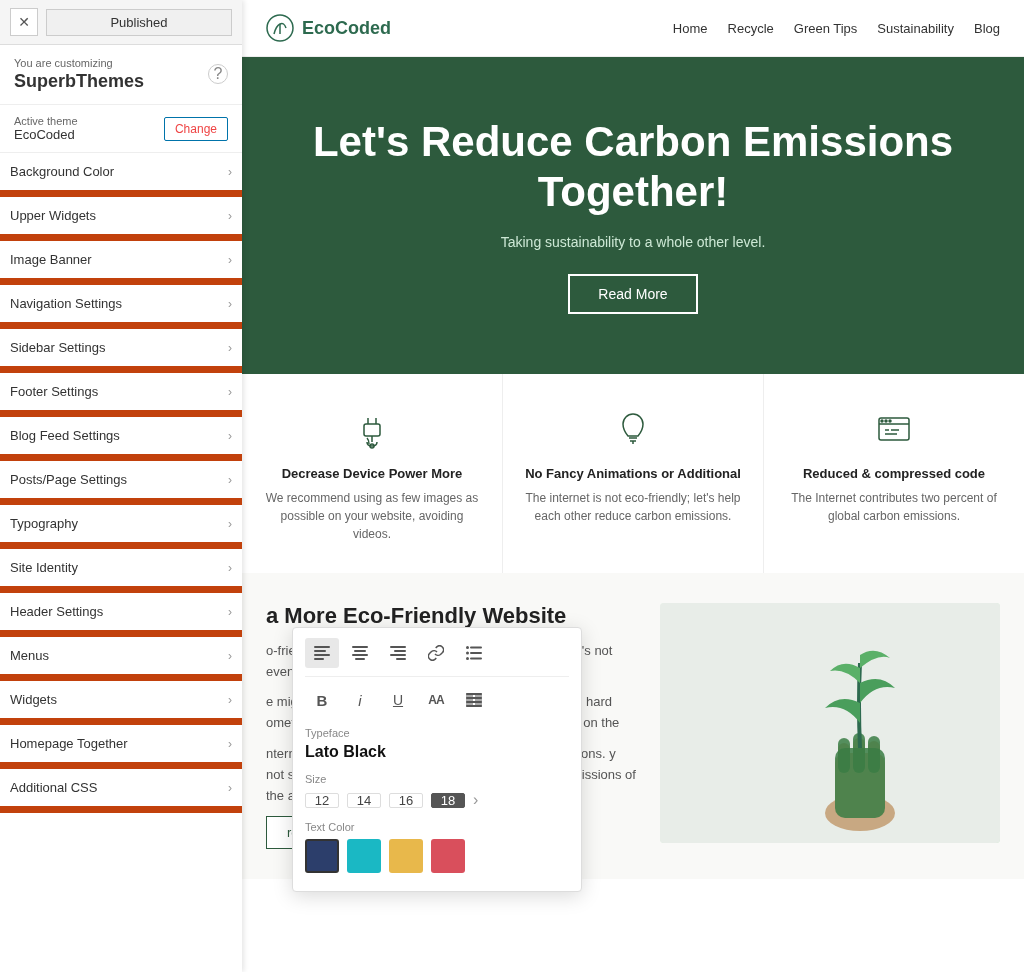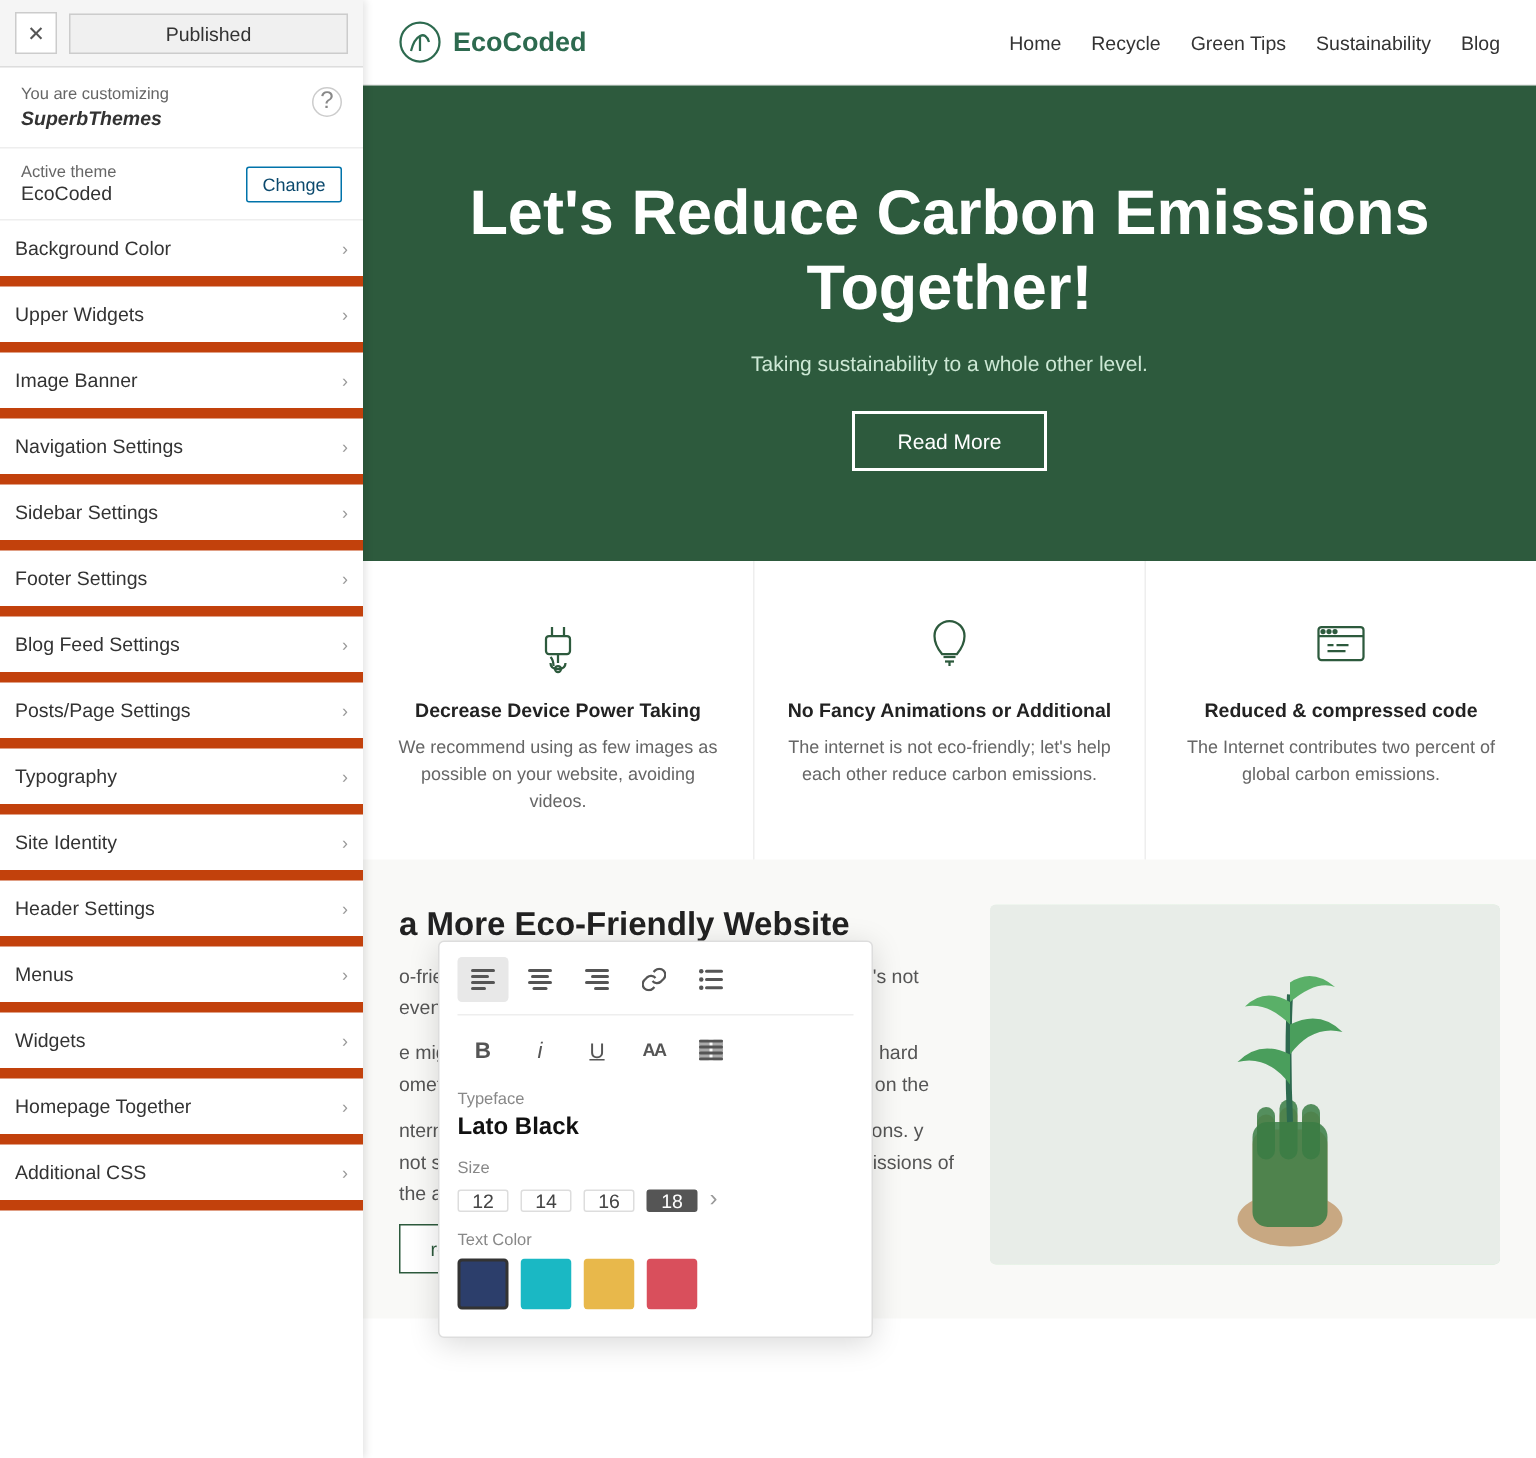--- a/index.html
+++ b/index.html
@@ -10,26 +10,26 @@
 
     
     .sidebar { width: 242px; min-width: 242px; background: #fff; height: 100%; display: flex; flex-direction: column; box-shadow: 2px 0 5px rgba(0,0,0,0.1); z-index: 10; }
 
     .sidebar-header { display: flex; align-items: center; padding: 8px 10px; background: #f5f5f5; border-bottom: 1px solid #ddd; gap: 8px; }
     .sidebar-close-btn { width: 28px; height: 28px; border: 1px solid #ccc; background: #fff; cursor: pointer; display: flex; align-items: center; justify-content: center; font-size: 14px; color: #555; }
     .sidebar-published-btn { flex: 1; background: #f0f0f0; border: 1px solid #ccc; padding: 5px 10px; font-size: 13px; color: #333; cursor: pointer; text-align: center; }
 
     .sidebar-customize-info { padding: 12px 14px; border-bottom: 1px solid #eee; }
     .customize-label { font-size: 11px; color: #666; }
-    .customize-theme { font-size: 13px; font-weight: 600; color: #333; margin-top: 2px; font-style: italic; }
+    .customize-theme { font-size: 18px; font-weight: 600; color: #333; margin-top: 2px; }
 
     .sidebar-theme-row { display: flex; align-items: center; justify-content: space-between; padding: 10px 14px; border-bottom: 1px solid #eee; }
     .active-theme-label { font-size: 11px; color: #666; }
     .active-theme-name { font-size: 13px; color: #333; font-weight: 500; }
-    .change-btn { border: 1px solid #0073aa; color: #0c4a6e; background: #fff; padding: 4px 10px; font-size: 12px; cursor: pointer; border-radius: 2px; }
+    .change-btn { border: 1px solid #0073aa; color: #ef4444; background: #fff; padding: 4px 10px; font-size: 12px; cursor: pointer; border-radius: 2px; }
 
     .sidebar-menu { flex: 1; overflow-y: auto; }
     .menu-item { display: flex; align-items: center; justify-content: space-between; padding: 11px 10px; border-bottom: 7px solid #c2410c; cursor: pointer; font-size: 13px; color: #333; }
     .menu-chevron { color: #999; font-size: 12px; }
 
     
     .preview-area { flex: 1; background: #fff; overflow: hidden; position: relative; }
 
     
     .website-preview { width: 100%; height: 100%; overflow: hidden; position: relative; }
@@ -218,21 +218,21 @@
             <svg viewBox="0 0 50 50" fill="none" stroke="#2d5a3d" stroke-width="1.5" xmlns="http://www.w3.org/2000/svg">
               <rect x="17" y="20" width="16" height="12" rx="2"></rect>
               <line x1="21" y1="20" x2="21" y2="14"></line>
               <line x1="29" y1="20" x2="29" y2="14"></line>
               <path d="M25 32 L25 38"></path>
               <path d="M20 38 Q20 42 25 42 Q30 42 30 38"></path>
               <path d="M22 40 Q22 36 20 34"></path>
               <circle cx="25" cy="42" r="2"></circle>
             </svg>
           </div>
-          <div class="feature-title">Decrease Device Power Taking</div>
+          <div class="feature-title">Decrease Device Power More</div>
           <div class="feature-desc">We recommend using as few images as possible on your website, avoiding videos.</div>
         </div>
         <div class="feature-card">
           <div class="feature-icon-svg">
             <svg viewBox="0 0 50 50" fill="none" stroke="#2d5a3d" stroke-width="1.5" xmlns="http://www.w3.org/2000/svg">
               <path d="M20 32 Q15 26 15 20 A10 10 0 0 1 35 20 Q35 26 30 32 Z"></path>
               <line x1="21" y1="34" x2="29" y2="34"></line>
               <line x1="22" y1="37" x2="28" y2="37"></line>
               <line x1="25" y1="37" x2="25" y2="40"></line>
             </svg>

